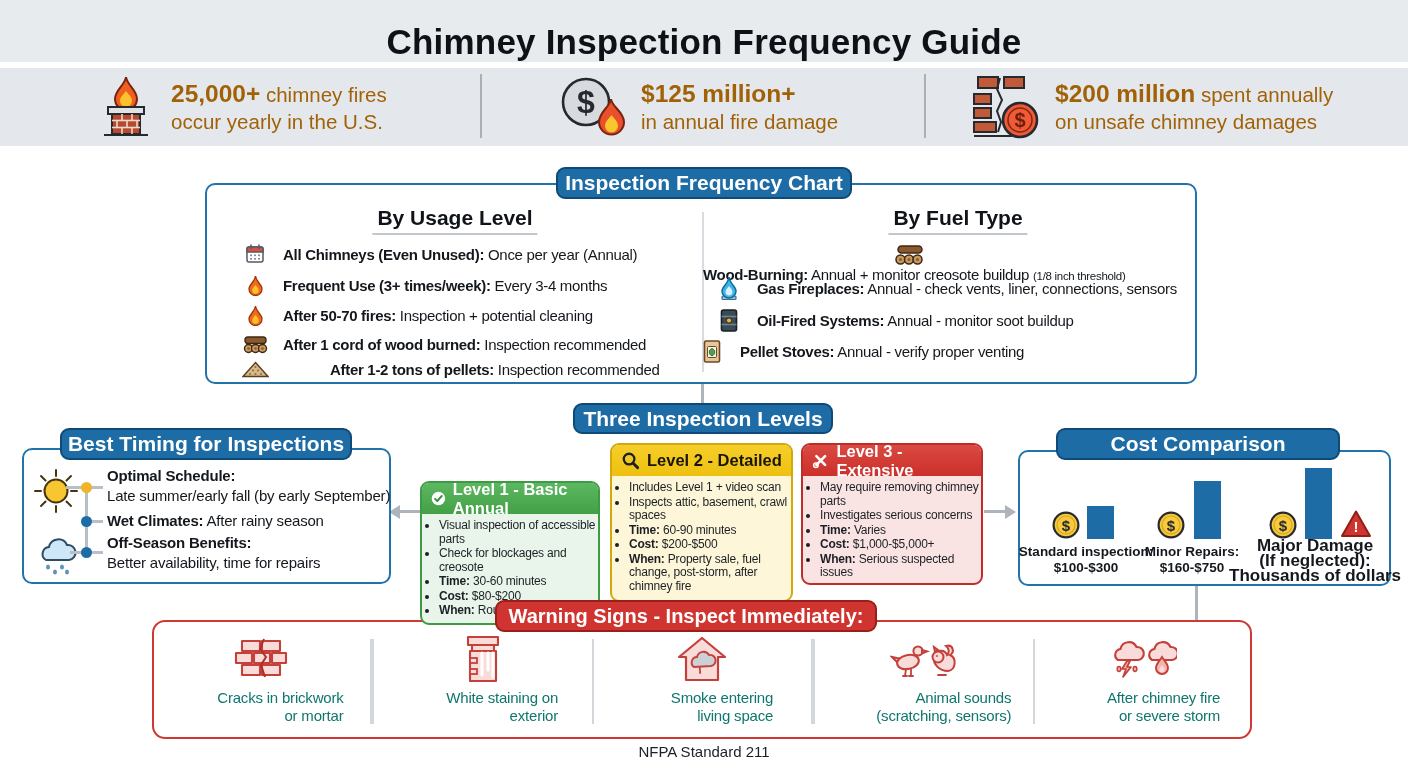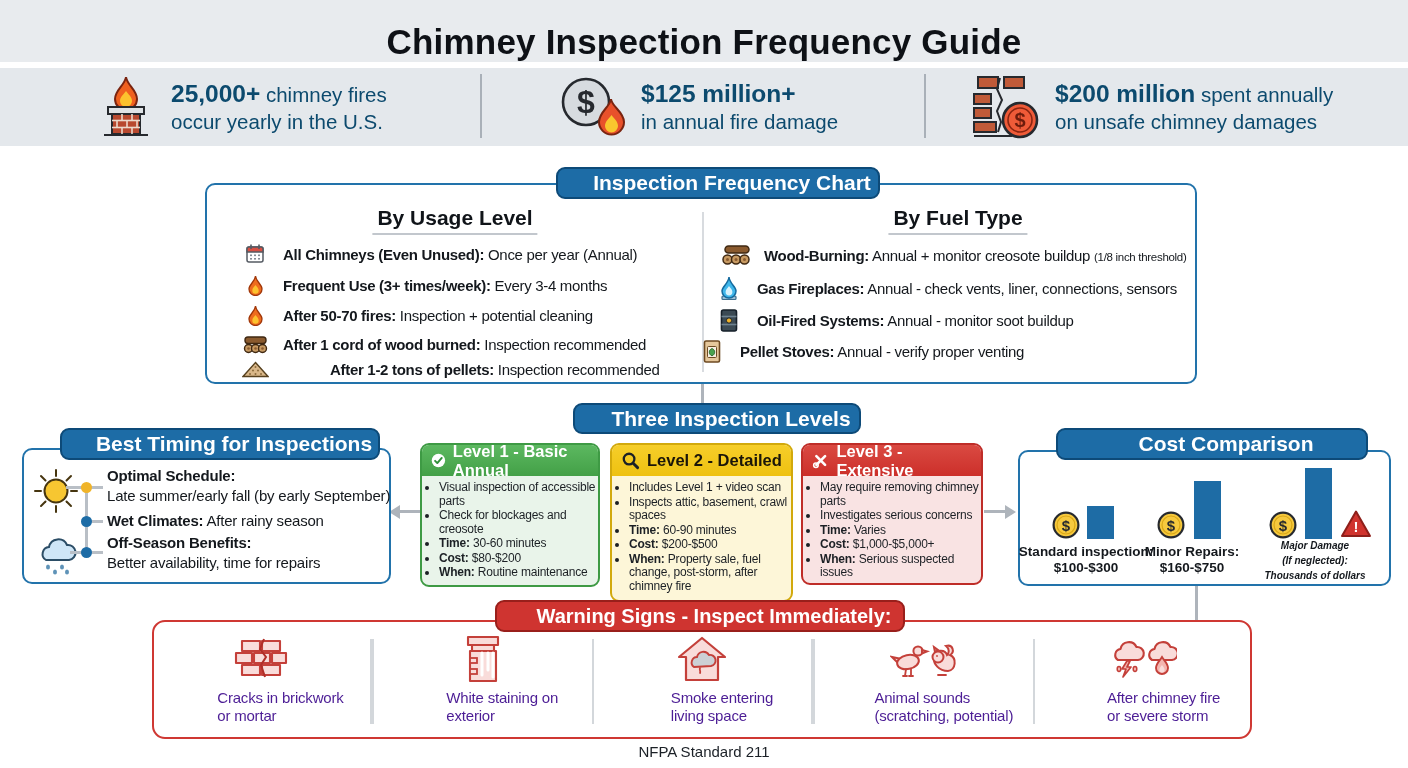--- a/index.html
+++ b/index.html
@@ -4,66 +4,66 @@
 <style>
   html,body{margin:0;padding:0;}
   body{width:1408px;height:768px;position:relative;background:#ffffff;
        font-family:"Liberation Sans",sans-serif;color:#14181d;overflow:hidden;}
   .abs{position:absolute;}
   
   .band-title{left:0;top:0;width:1408px;height:62px;background:#e8ebee;display:flex;align-items:flex-end;justify-content:center;}
   .band-title h1{margin:0;font-size:35px;font-weight:bold;color:#0e1116;letter-spacing:.2px;}
   .band-stats{left:0;top:68px;width:1408px;height:78px;background:#e4e8ec;}
   .stat{position:absolute;top:0;height:78px;display:flex;align-items:center;gap:15px;}
-  .stat-text{font-size:20.5px;line-height:27px;color:#0c4a6e;}
+  .stat-text{font-size:20.5px;line-height:27px;color:#a16207;}
   .stat-strong{font-weight:bold;font-size:24.5px;}
   .vdiv{position:absolute;top:6px;height:64px;width:2px;background:#a9b0b8;}
   
   .pill{position:absolute;background:#1d6ca6;border:2px solid #0d4a78;border-radius:9px;color:#fff;
-        font-weight:bold;display:flex;align-items:center;justify-content:center;z-index:4;font-size:21px;padding-left:28px;}
+        font-weight:bold;display:flex;align-items:center;justify-content:center;z-index:4;font-size:21px;}
   .pill.red{background:#cf3430;border-color:#991f1b;}
   
   .box{position:absolute;background:#fff;border:2.5px solid #2273ab;border-radius:10px;z-index:1;}
   .box.red{border-color:#cf3833;border-radius:13px;}
   .colhead{position:absolute;transform:translateX(-50%);font-size:21px;font-weight:bold;color:#101419;
            border-bottom:2px solid #c2c7cd;padding:0 5px 3px;white-space:nowrap;z-index:2;}
   .fitem{position:absolute;display:flex;align-items:center;font-size:15px;letter-spacing:-0.3px;white-space:nowrap;z-index:2;}
   .fitem .ic{width:30px;display:flex;justify-content:center;flex:none;}
   .fitem .tx{margin-left:13px;}
   .fitem b{letter-spacing:-0.3px;}
   .note{font-size:11.5px;}
   .divline{position:absolute;width:2px;background:#d8dbdf;z-index:2;}
   .gline{position:absolute;background:#aeb4bb;z-index:0;}
   .tri{position:absolute;width:0;height:0;z-index:0;}
   
   .card{position:absolute;border-radius:9px;border:2px solid;z-index:2;overflow:hidden;}
   .chead{height:31px;display:flex;align-items:center;gap:7px;padding:0 9px;font-weight:bold;font-size:16.5px;}
   .bullets{margin:5px 2px 0 0;padding-left:17px;font-size:12px;line-height:1.13;letter-spacing:-0.2px;color:#1c2025;}
   .bullets li{margin:0 0 1px 0;}
-  .c1{border-color:#3e9a44;background:#e9f4ea;}
+  .c1{border-color:#3e9a44;background:#e9f4ea;margin-top:38px;}
   .c1 .chead{background:linear-gradient(#5cb860,#43a047);color:#fff;}
   .c2{border-color:#d2a90c;background:#fdf6d8;}
   .c2 .chead{background:linear-gradient(#f6ce2a,#eec110);color:#1a1509;}
   .c3{border-color:#bf2d28;background:#f9e3e3;}
   .c3 .chead{background:linear-gradient(#da4a42,#cc2f2a);color:#fff;}
   
   .t-strong{font-weight:bold;}
   .t-line{position:absolute;font-size:15px;letter-spacing:-0.2px;white-space:nowrap;z-index:2;}
   .dot{position:absolute;width:11px;height:11px;border-radius:50%;z-index:2;}
   .stub{position:absolute;height:2.5px;background:#b9bfc6;z-index:1;}
   
   .bar{position:absolute;width:27px;background:#1e6ca5;z-index:2;}
   .clabel{position:absolute;transform:translateX(-50%);text-align:center;font-size:13.5px;font-weight:bold;
           line-height:16px;white-space:nowrap;z-index:2;}
   
   .wrow{position:absolute;left:152px;top:620px;width:1101px;height:118px;display:flex;align-items:stretch;
         padding-top:13px;box-sizing:border-box;z-index:2;}
   .witem{flex:1;display:flex;flex-direction:column;align-items:center;}
   .wicon{height:52px;display:flex;align-items:center;justify-content:center;}
-  .wlabel{margin-top:4px;font-size:15px;line-height:18px;text-align:left;color:#4c1d95;letter-spacing:-0.2px;margin-left:39px;}
+  .wlabel{margin-top:4px;font-size:15px;line-height:18px;text-align:right;color:#0f766e;letter-spacing:-0.2px;margin-left:39px;}
   .wdiv{width:2px;background:#d3d7db;margin:6px 0 14px;flex:none;}
   .footer{position:absolute;left:0;top:743px;width:1408px;text-align:center;font-size:15px;color:#1b2026;}
 </style>
 </head>
 <body>
 
 <div class="abs band-title">
   <h1>Chimney Inspection Frequency Guide</h1>
 </div>
 
@@ -205,21 +205,21 @@
           <circle cx="16" cy="9.5" r="1"></circle>
           <circle cx="8" cy="13" r="1"></circle>
           <circle cx="13.5" cy="13" r="1"></circle>
           <circle cx="19" cy="13" r="1"></circle>
         </g>
       </svg>
   </span>
   <span class="tx"><b>After 1-2 tons of pellets:</b><span> Inspection recommended</span></span>
 </div>
 
-<div class="fitem" style="left:719px;top:244px;">
+<div class="fitem" style="left:692px;top:244px;flex-direction:column;">
   <span class="ic" style="width:34px;">
     <svg width="32" height="22" viewBox="0 0 32 22">
         <rect x="5" y="2" width="24" height="7" rx="3.5" fill="#8a5a2e" stroke="#3f2812" stroke-width="1.5"></rect>
         <g fill="#c79a62" stroke="#3f2812" stroke-width="1.5">
           <circle cx="7.5" cy="15.5" r="4.5"></circle>
           <circle cx="16" cy="15.5" r="4.5"></circle>
           <circle cx="24.5" cy="15.5" r="4.5"></circle>
         </g>
         <g fill="#8a5a2e">
           <circle cx="7.5" cy="15.5" r="1.5"></circle>
@@ -399,21 +399,21 @@
   <svg class="abs" style="left:249px;top:59px;" width="28" height="28" viewBox="0 0 28 28">
       <circle cx="14" cy="14" r="12.4" fill="#f6c93e" stroke="#26292e" stroke-width="2.2"></circle>
       <circle cx="14" cy="14" r="9" fill="none" stroke="#d9a716" stroke-width="1.2"></circle>
       <text x="14" y="19.5" text-anchor="middle" font-size="15" font-weight="bold" fill="#26292e">$</text>
     </svg>
   <div class="bar" style="left: 285px; bottom: 45px; height: 71px;"></div>
   <svg class="abs" style="left:320px;top:57px;" width="32" height="30" viewBox="0 0 32 30">
       <path d="M16 2.5 L30 27 H2 Z" fill="#d0342e" stroke="#8e1f1a" stroke-width="2" stroke-linejoin="round"></path>
       <text x="16" y="23" text-anchor="middle" font-size="15" font-weight="bold" fill="#fff">!</text>
     </svg>
-  <div class="clabel" style="left:295px;top:86px;font-size:10px;line-height:15px;font-style:italic;">
+  <div class="clabel" style="left:295px;top:86px;font-size:17px;line-height:15px;">
     <div>Major Damage</div>
     <div>(If neglected):</div>
     <div>Thousands of dollars</div>
   </div>
 </div>
 <div class="pill" style="left:1056px;top:428px;width:280px;height:28px;">
   <span>Cost Comparison</span>
 </div>
 
 <div class="abs box red" style="left:152px;top:620px;width:1096px;height:115px;"></div>
@@ -504,21 +504,21 @@
             <path d="M45 17 l-1 -5 l4 3 Z"></path>
           </g>
           <circle cx="47" cy="21" r="0.9" fill="#c4403a"></circle>
           <g stroke="#c4403a" stroke-width="1.8" stroke-linecap="round">
             <line x1="48" y1="40" x2="56" y2="40"></line>
           </g>
         </svg>
     </div>
     <div class="wlabel">
         <div>Animal sounds</div>
-        <div>(scratching, potential)</div>
+        <div>(scratching, sensors)</div>
       </div>
   </div>
   <div class="wdiv"></div>
   <div class="witem">
     <div class="wicon">
       <svg width="66" height="48" viewBox="0 0 66 48">
           <path d="M7 25 a6 6 0 0 1 2.5 -11 a8.5 8.5 0 0 1 16 -2 a6 6 0 0 1 1.5 13 Z" fill="#f9dcda" stroke="#c4403a" stroke-width="2.1" stroke-linejoin="round"></path>
           <path d="M16 26 L11 34 L15 34 L12 42 L20 32 L16 32 L19 26 Z" fill="#f4b5b0" stroke="#c4403a" stroke-width="1.7" stroke-linejoin="round"></path>
           <g fill="#f4b5b0" stroke="#c4403a" stroke-width="1.5">
             <ellipse cx="8" cy="34" rx="1.8" ry="2.4"></ellipse>

